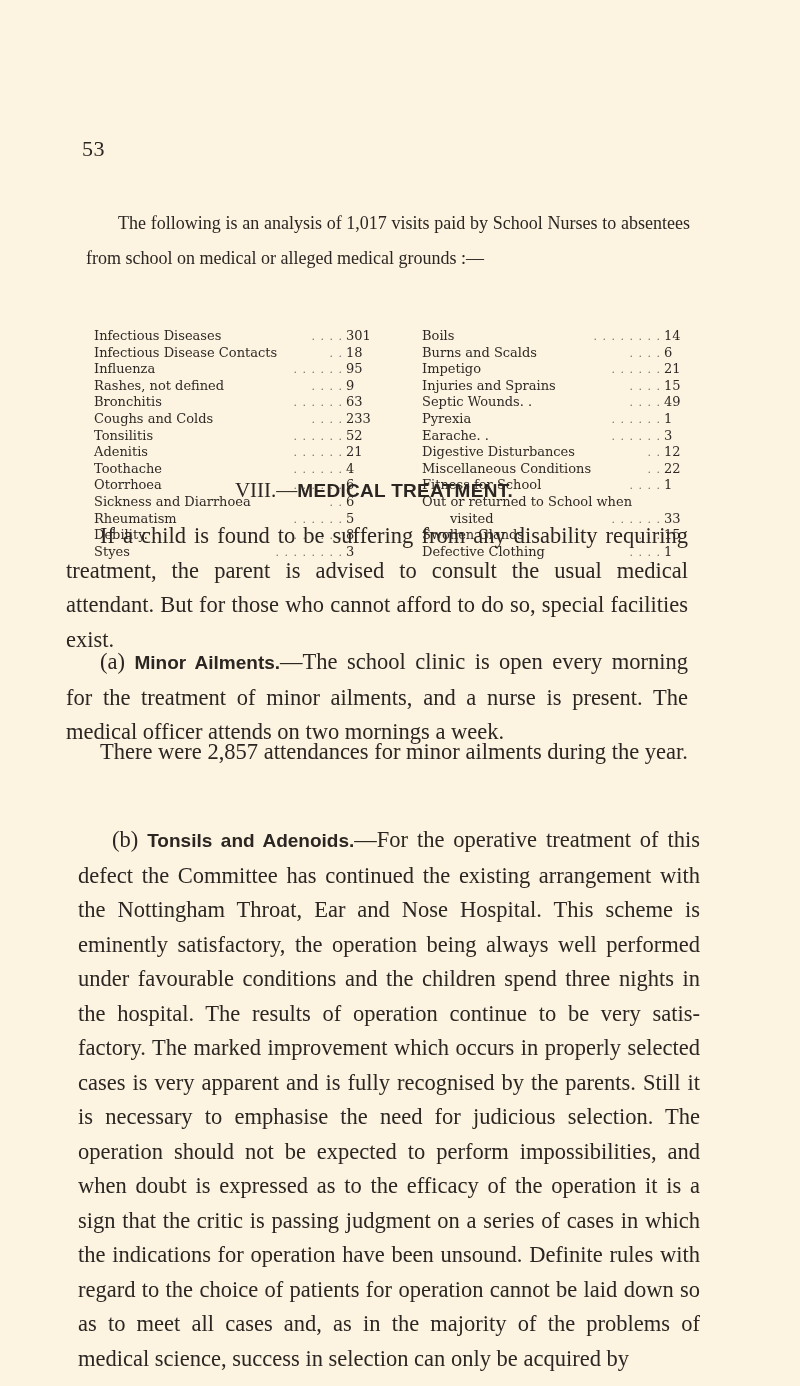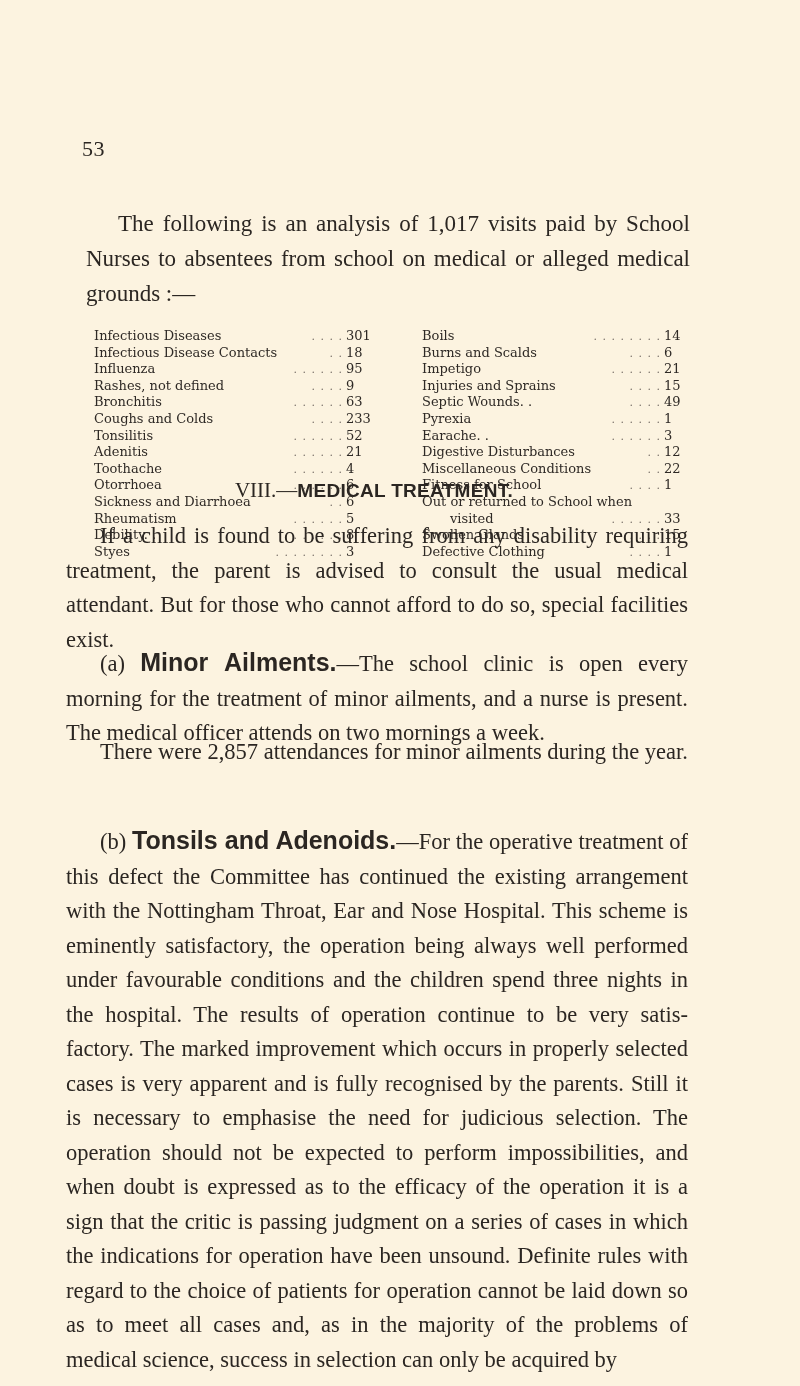--- a/index.html
+++ b/index.html
@@ -29,21 +29,21 @@
       text-align: left;
       font-size: 22px;
       letter-spacing: 0.5px;
       transform: translateX(-4px);
     }
     .intro {
       position: absolute;
       top: 206px;
       left: 0;
       width: 604px;
-      font-size: 23px;
+      font-size: 18px;
       line-height: 35px;
       text-align: justify;
       text-indent: 32px;
       margin: 0;
     }
     .table {
       position: absolute;
       top: 328px;
       left: 8px;
       width: 604px;
@@ -108,26 +108,26 @@
       width: 622px;
       font-size: 22.5px;
       line-height: 34.5px;
       text-align: justify;
       text-indent: 34px;
       margin: 0;
     }
     .para .sub {
       font-family: "Liberation Sans", "DejaVu Sans", sans-serif;
       font-weight: bold;
-      font-size: 25px;
+      font-size: 19px;
     }
     .p1 { top: 519px; }
     .p2 { top: 645px; }
     .p3 { top: 735px; }
-    .p4 { top: 823px; }
+    .p4 { top: 823px; margin-left: 12px; }
   </style>
 </head>
 <body>
 
 <div class="page">
 
   <div class="page-number">53</div>
 
   <p class="intro">The following is an analysis of 1,017 visits paid by School Nurses to absentees from school on medical or alleged medical grounds :—</p>
 

